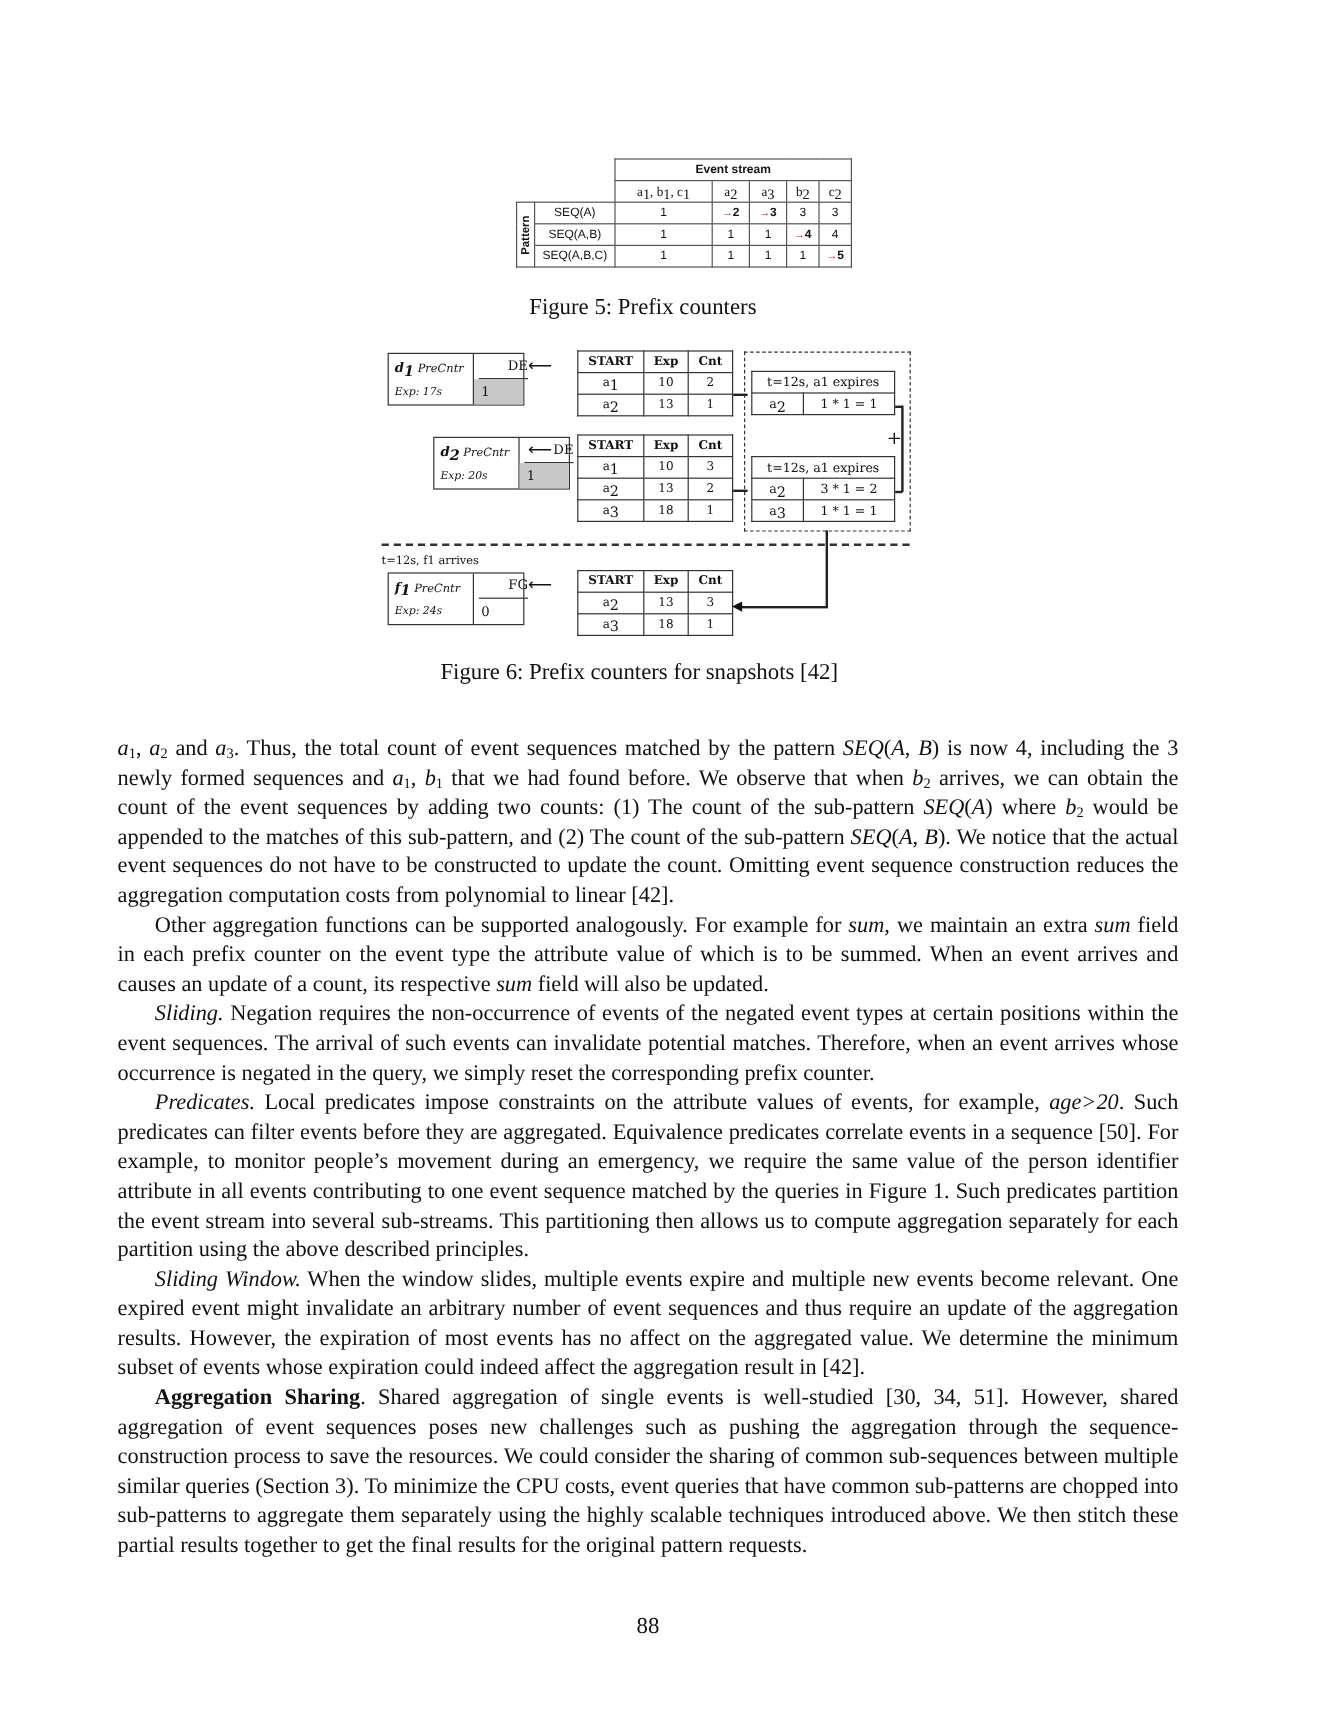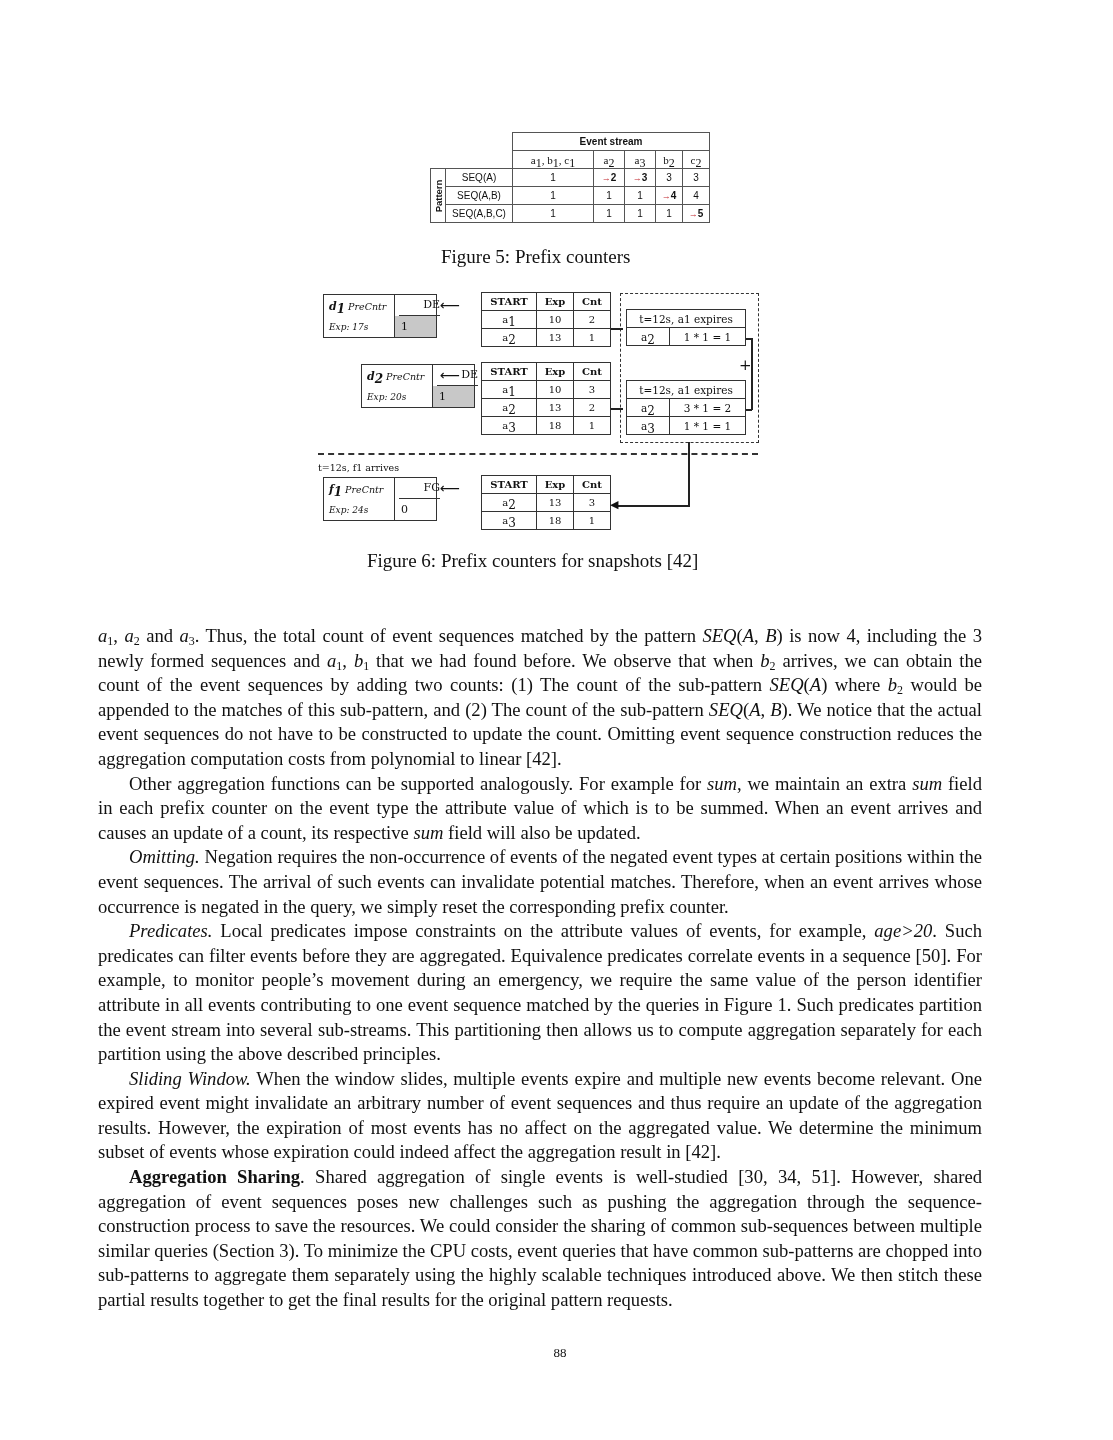--- a/index.html
+++ b/index.html
@@ -39,24 +39,24 @@
   .it { }
   table.ex { position:absolute; border-collapse:collapse; font-size:10.5px; }
   table.ex td { border:1.5px solid #333; height:17px; text-align:center; padding:0; background:#fff; }
   .dashbox { position:absolute; left:307px; top:3px; width:137px; height:148px; border:1.5px dashed #333; }
   .hdash { position:absolute; left:5px; top:163px; width:440px; border-top:2px dashed #333; }
   .line { position:absolute; background:#222; }
   .arrowL { position:absolute; font-size:14px; line-height:10px; font-family:"DejaVu Sans",sans-serif; }
   .ttext { position:absolute; font-size:9.5px; }
 
   
-  .text { position:absolute; left:98px; top:612px; width:884px; font-size:18.6px; line-height:24.6px; text-align:justify;margin-top:12px; }
+  .text { position:absolute; left:98px; top:612px; width:884px; font-size:18.6px; line-height:24.6px; text-align:justify; }
   .text p { margin:0; }
   .text p.ind { text-indent:31px; }
-  .pagenum { position:absolute; left:0; width:1080px; top:1345px; text-align:center; font-size:13px;padding-left:20px; }
+  .pagenum { position:absolute; left:0; width:1080px; top:1345px; text-align:center; font-size:19px; }
   sub { font-size:12px; vertical-align:-3px; line-height:0; }
 </style>
 </head>
 <body>
 
 <div class="fig5">
   <table>
     <tbody>
         <tr>
       <td class="blank" colspan="2"></td>
@@ -234,19 +234,19 @@
     </table>
   <div class="line" style="left:375px; top:152px; width:1.5px; height:64px;"></div>
   <div class="line" style="left:303px; top:215px; width:74px; height:1.5px;"></div>
   <div class="arrowL" style="left:297px; top:210px; font-size:11px;">◀</div>
 </div>
 <div class="caption" style="left:367px; top:550px;">Figure 6: Prefix counters for snapshots [42]</div>
 
 <div class="text">
   <p><i>a</i><sub>1</sub>, <i>a</i><sub>2</sub> and <i>a</i><sub>3</sub>. Thus, the total count of event sequences matched by the pattern <i>SEQ</i>(<i>A</i>, <i>B</i>) is now 4, including the 3 newly formed sequences and <i>a</i><sub>1</sub>, <i>b</i><sub>1</sub> that we had found before. We observe that when <i>b</i><sub>2</sub> arrives, we can obtain the count of the event sequences by adding two counts: (1) The count of the sub-pattern <i>SEQ</i>(<i>A</i>) where <i>b</i><sub>2</sub> would be appended to the matches of this sub-pattern, and (2) The count of the sub-pattern <i>SEQ</i>(<i>A</i>, <i>B</i>). We notice that the actual event sequences do not have to be constructed to update the count. Omitting event sequence construction reduces the aggregation computation costs from polynomial to linear [42].</p>
   <p class="ind">Other aggregation functions can be supported analogously. For example for <i>sum</i>, we maintain an extra <i>sum</i> field in each prefix counter on the event type the attribute value of which is to be summed. When an event arrives and causes an update of a count, its respective <i>sum</i> field will also be updated.</p>
-  <p class="ind"><i>Omitting.</i> <span>Negation requires the non-occurrence of events of the negated event types at certain positions within the event sequences. The arrival of such events can invalidate potential matches. Therefore, when an event arrives whose occurrence is negated in the query, we simply reset the corresponding prefix counter.</span></p>
+  <p class="ind"><i>Sliding.</i> <span>Negation requires the non-occurrence of events of the negated event types at certain positions within the event sequences. The arrival of such events can invalidate potential matches. Therefore, when an event arrives whose occurrence is negated in the query, we simply reset the corresponding prefix counter.</span></p>
   <p class="ind"><i>Predicates.</i> <span>Local predicates impose constraints on the attribute values of events, for example,</span> <i>age&gt;20</i><span>. Such predicates can filter events before they are aggregated. Equivalence predicates correlate events in a sequence [50]. For example, to monitor people’s movement during an emergency, we require the same value of the person identifier attribute in all events contributing to one event sequence matched by the queries in Figure 1. Such predicates partition the event stream into several sub-streams. This partitioning then allows us to compute aggregation separately for each partition using the above described principles.</span></p>
   <p class="ind"><i>Sliding Window.</i> <span>When the window slides, multiple events expire and multiple new events become relevant. One expired event might invalidate an arbitrary number of event sequences and thus require an update of the aggregation results. However, the expiration of most events has no affect on the aggregated value. We determine the minimum subset of events whose expiration could indeed affect the aggregation result in [42].</span></p>
   <p class="ind"><b>Aggregation Sharing</b><span>. Shared aggregation of single events is well-studied [30, 34, 51]. However, shared aggregation of event sequences poses new challenges such as pushing the aggregation through the sequence-construction process to save the resources. We could consider the sharing of common sub-sequences between multiple similar queries (Section 3). To minimize the CPU costs, event queries that have common sub-patterns are chopped into sub-patterns to aggregate them separately using the highly scalable techniques introduced above. We then stitch these partial results together to get the final results for the original pattern requests.</span></p>
 </div>
 
 <div class="pagenum">88</div>
 
 </body></html>

